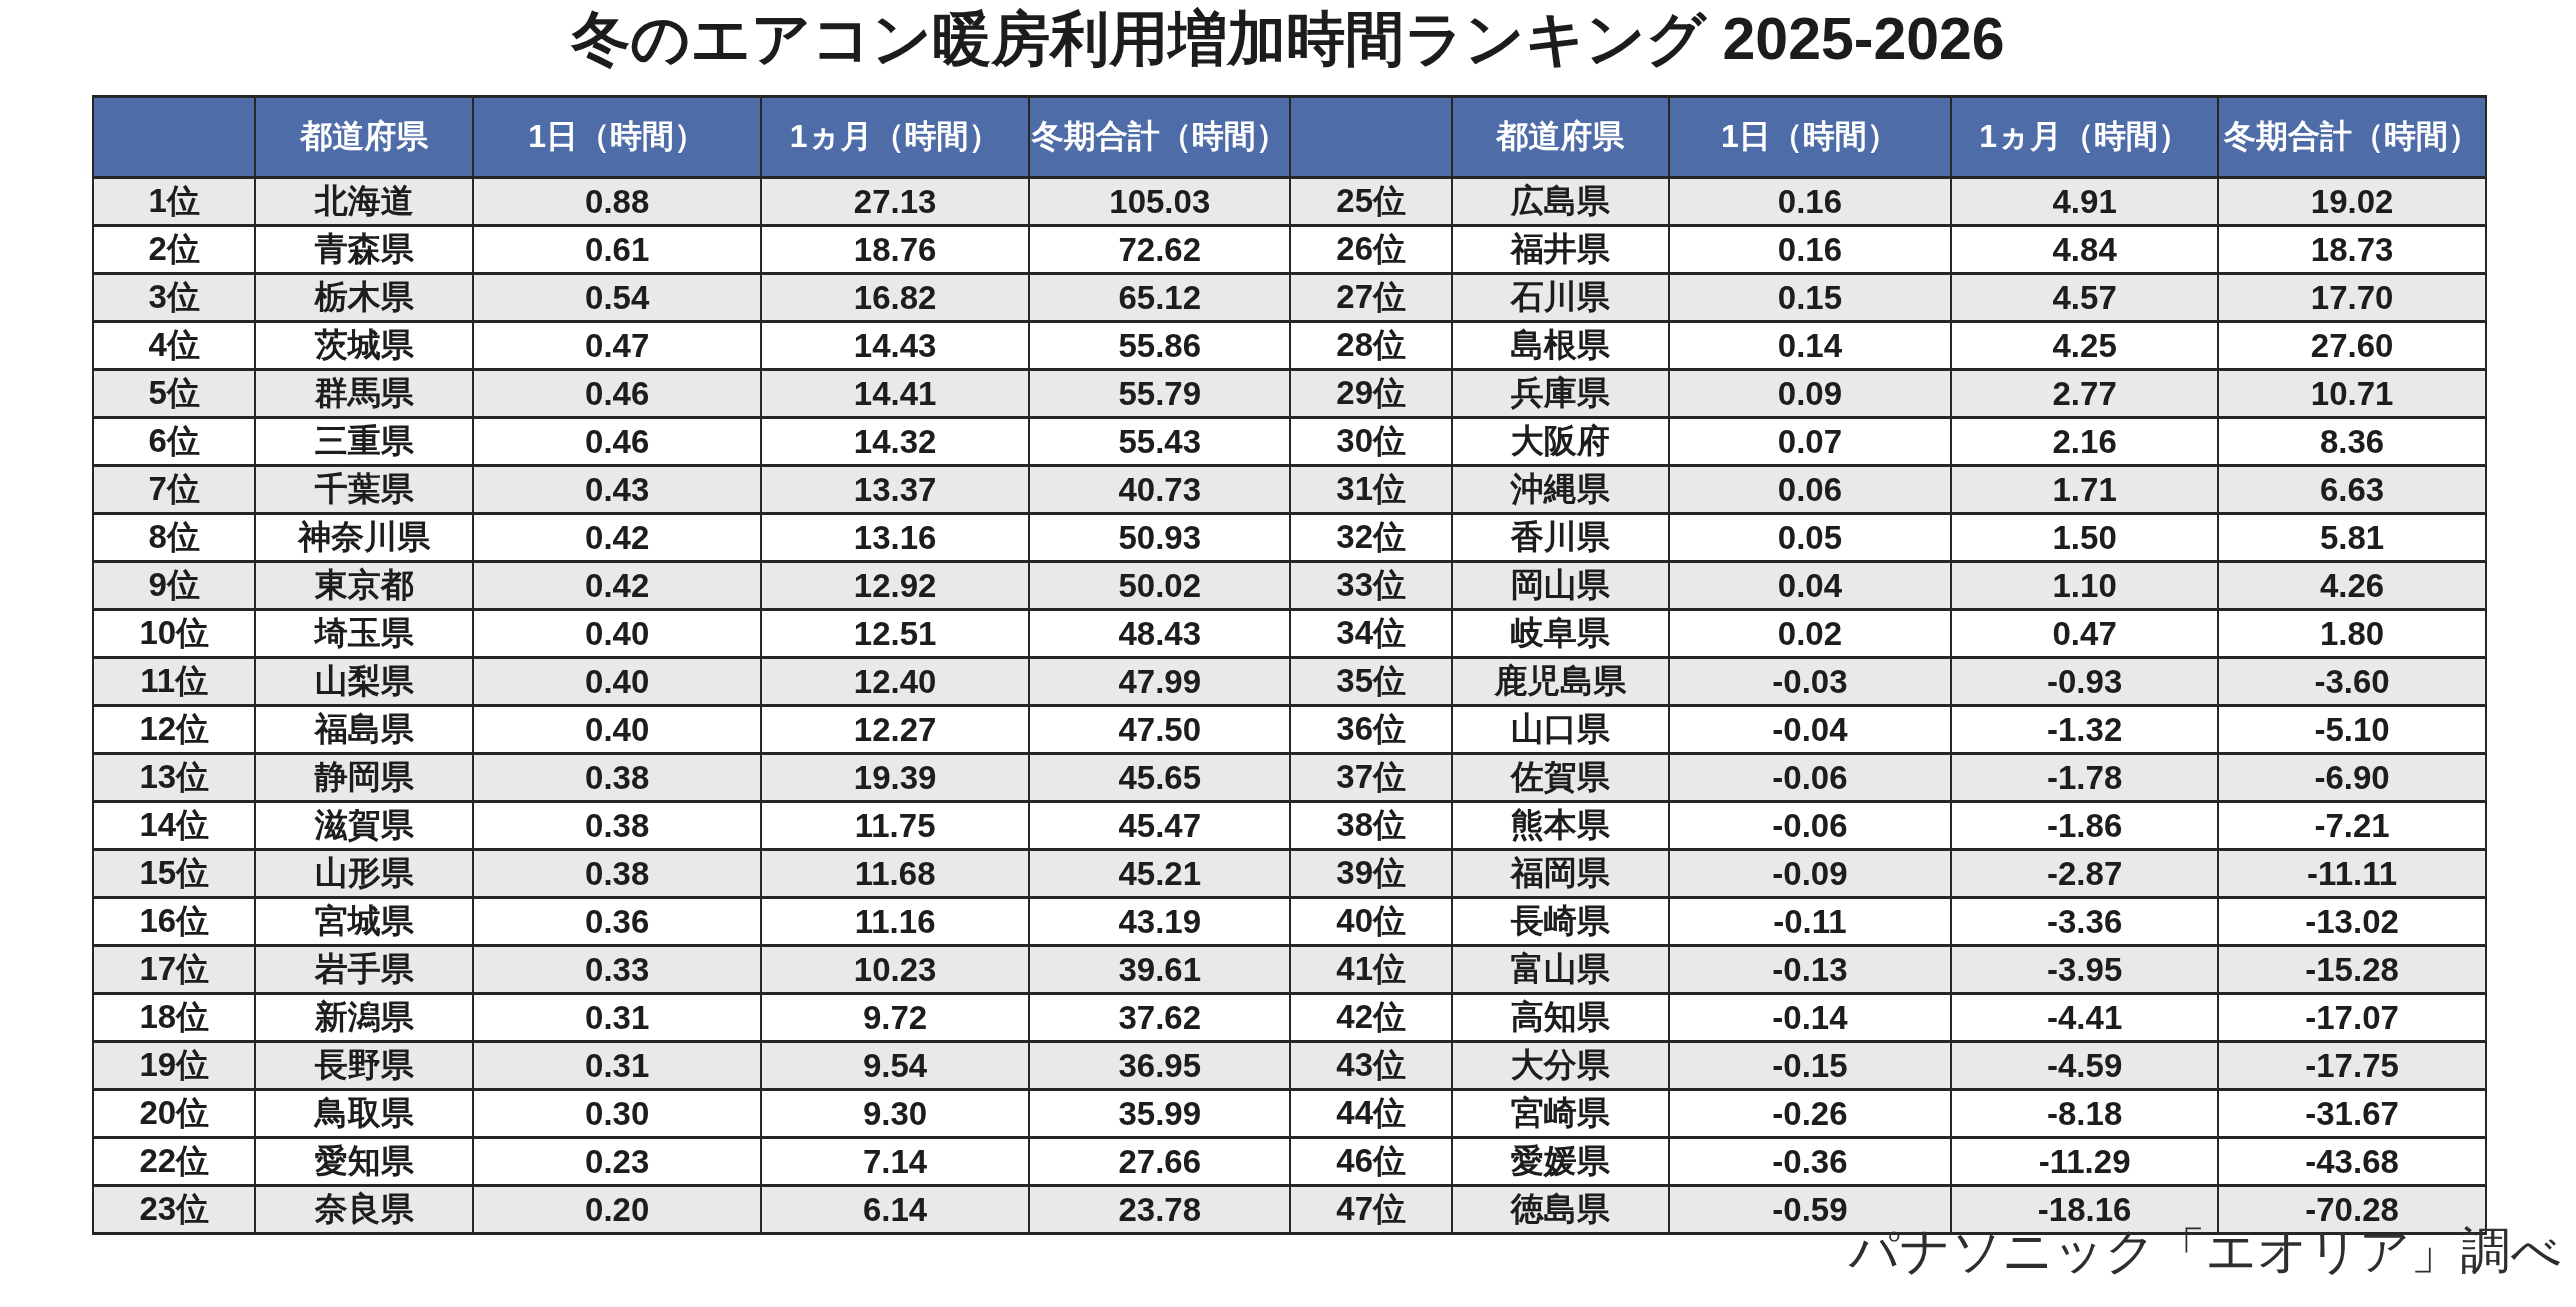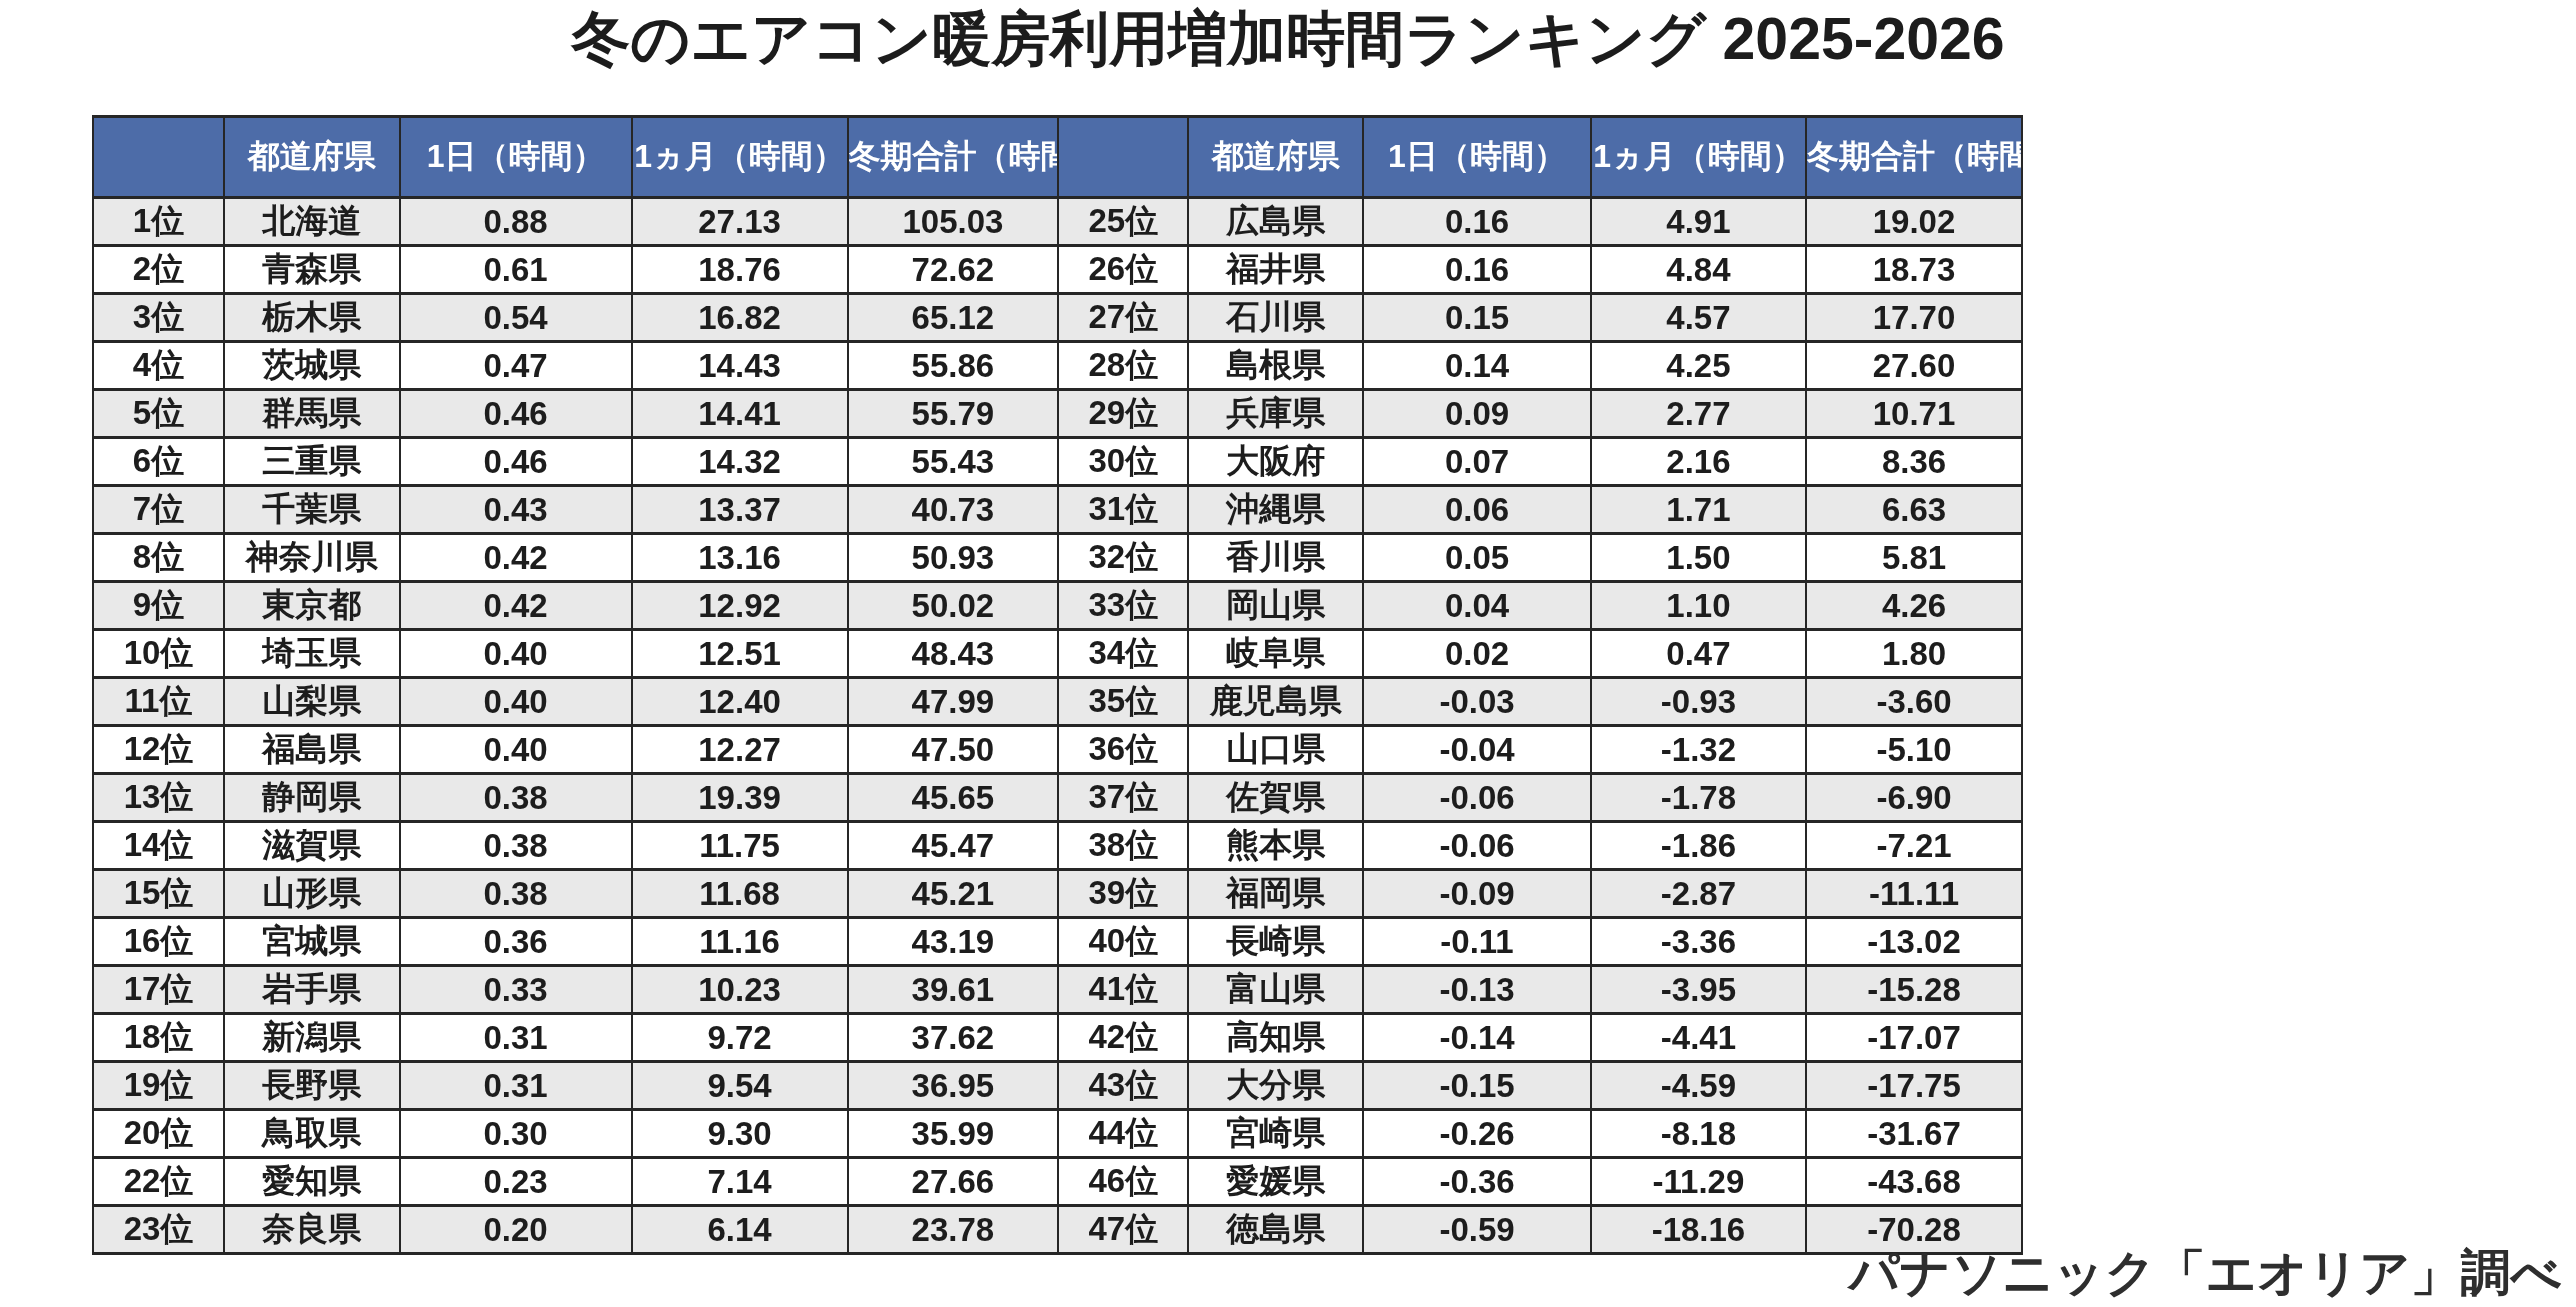--- a/index.html
+++ b/index.html
@@ -26,22 +26,22 @@
     width:100%;
     text-align:center;
     font-size:59px;
     font-weight:700;
     color:#1c1c1c;
     white-space:nowrap;
   }
   table.ranking{
     position:absolute;
     left:92px;
-    top:115px;
-    width:1931px;
+    top:95px;
+    width:2395px;
     height:1104px;
     border-collapse:collapse;
     table-layout:fixed;
   }
   th,td{
     border-left:2.9px solid var(--border);
     border-right:2.9px solid var(--border);
     border-top:3.8px solid var(--border);
     border-bottom:3.8px solid var(--border);
     text-align:center;
@@ -62,23 +62,23 @@
     font-weight:700;
     color:var(--text);
     background:#ffffff;
   }
   tbody tr.stripe td{
     background:var(--stripe);
   }
   .source{
     position:absolute;
     right:14.3px;
-    bottom:1px;
+    bottom:23px;
     font-size:50px;
-    font-weight:700;
+    font-weight:400;
     color:#2e2e2e;
     white-space:nowrap;
   }
   
   col.c-rank1{width:6.79%} col.c-pref1{width:9.10%} col.c-day1{width:12.03%}
   col.c-mon1{width:11.20%} col.c-win1{width:10.92%}
   col.c-rank2{width:6.75%} col.c-pref2{width:9.06%} col.c-day2{width:11.80%}
   col.c-mon2{width:11.16%} col.c-win2{width:11.19%}
 </style>
 </head>

